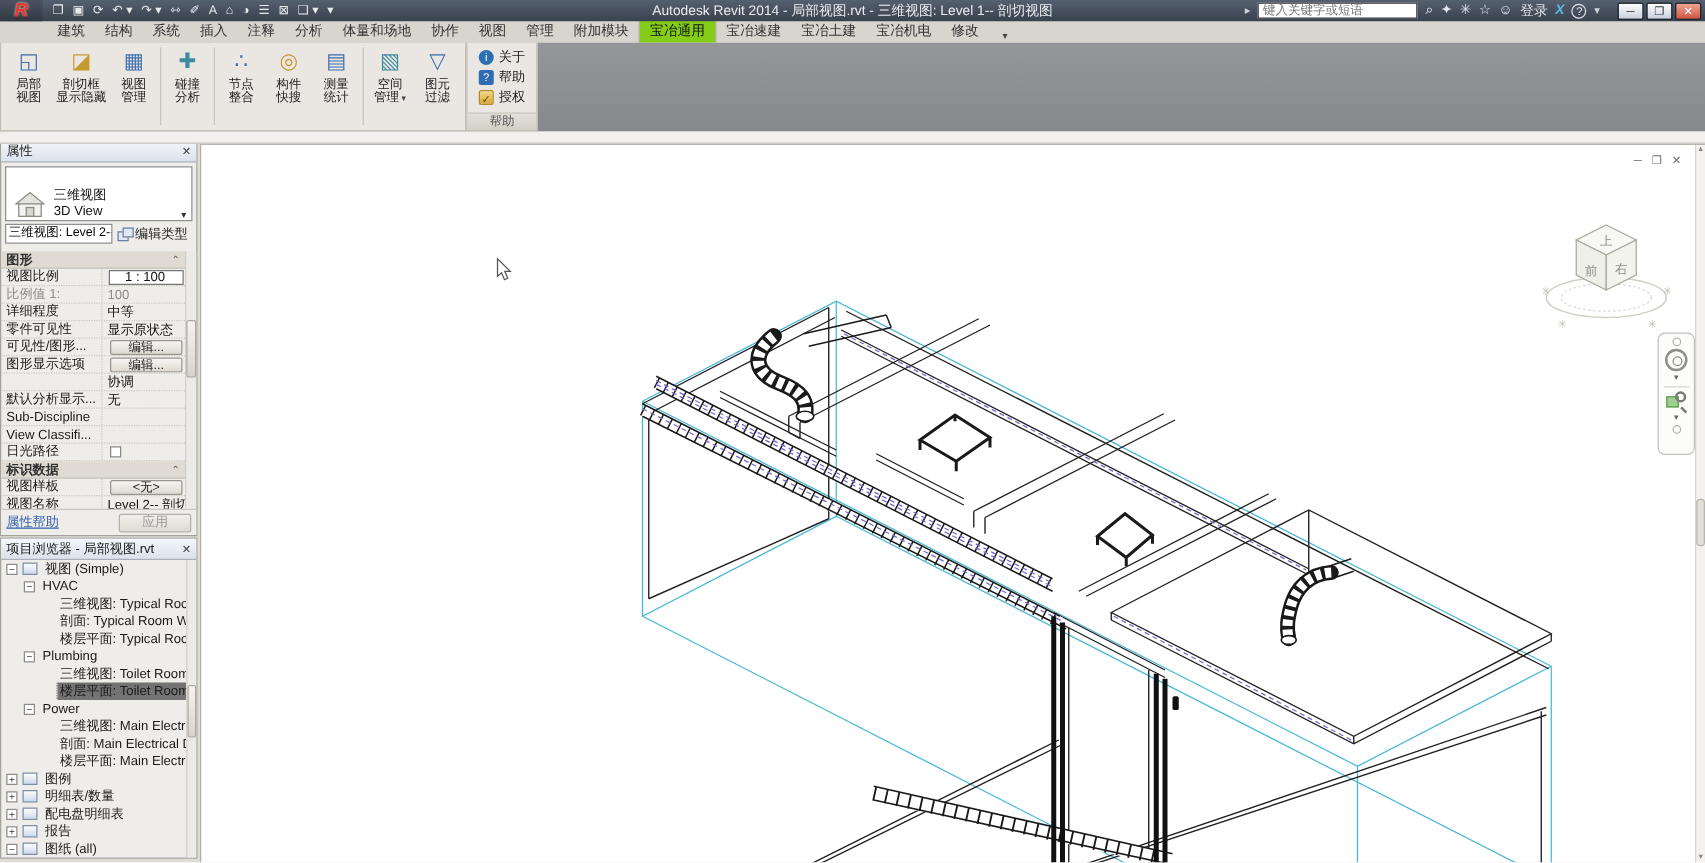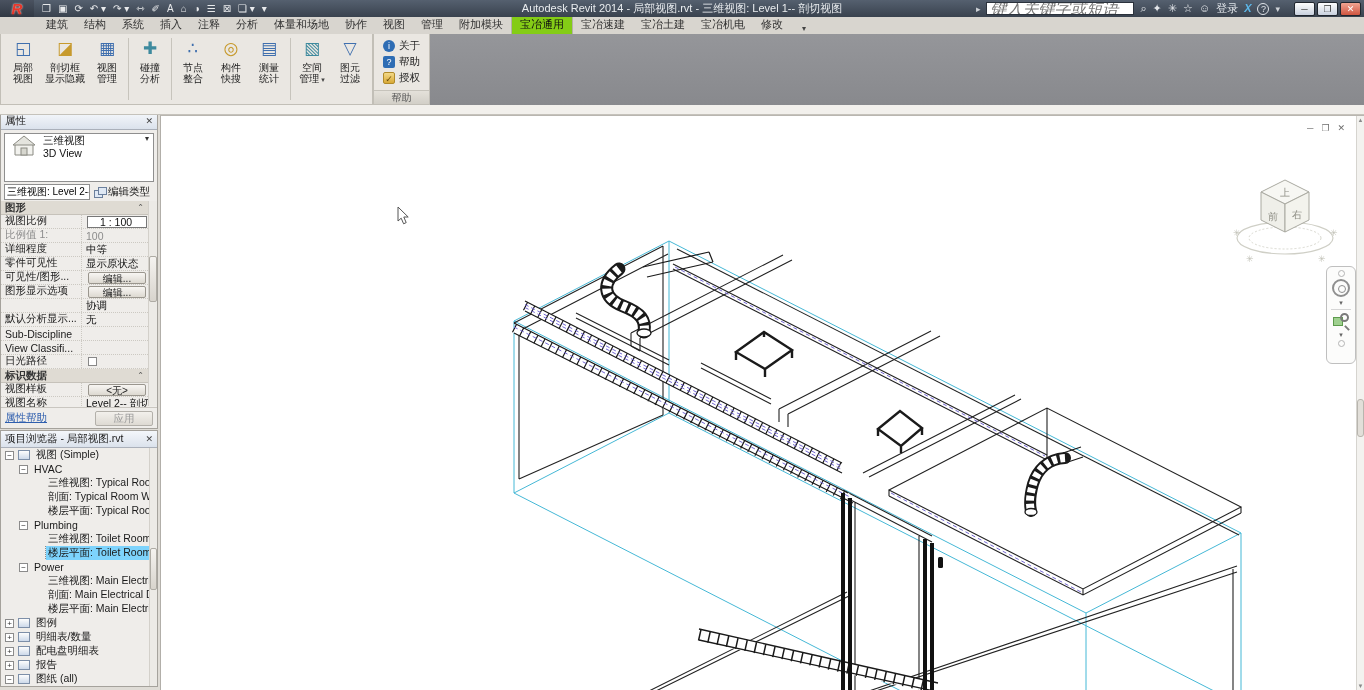--- a/index.html
+++ b/index.html
@@ -8,21 +8,21 @@
 
   
   .titlebar{position:absolute;left:0;top:0;width:100%;height:17px;background:linear-gradient(#55606f,#39424e);display:flex;align-items:center;color:#dfe3e8;font-size:11px;z-index:40}
   .appbtn{width:34px;height:17px;background:linear-gradient(#4a5260,#313944);display:flex;align-items:center;justify-content:center;flex:none}
   .rlogo{font-weight:bold;font-style:italic;font-size:15px;color:#e8372b;text-shadow:0 0 2px #fff,0 1px 1px #600;line-height:15px}
   .qat{display:flex;align-items:center;gap:7px;padding:0 8px;flex:none}
   .qi{color:#e8eaec;font-size:10px;line-height:17px;cursor:default;white-space:nowrap}
   .title{position:absolute;left:0;right:0;text-align:center;font-size:11px;color:#e9ecef;pointer-events:none;white-space:nowrap}
   .infocenter{margin-left:auto;display:flex;align-items:center;gap:6px;flex:none;padding-right:4px;z-index:2}
   .ic-collapse{color:#cfd3d8;font-size:9px}
-  .ic-search{width:148px;height:13px;font-size:16px;font-style:italic;color:#8a8a8a;border:1px solid #2b323c;background:#fff;padding:0 3px;outline:none}
+  .ic-search{width:128px;height:13px;font-size:10px;color:#8a8a8a;border:1px solid #2b323c;background:#fff;padding:0 3px;outline:none}
   .ici{color:#e3e6ea;font-size:11px;line-height:17px}
   .ic-x{color:#5db7e8;font-weight:bold;font-style:italic}
   .ic-help{display:inline-block;width:12px;height:12px;border:1px solid #dfe3e8;border-radius:50%;text-align:center;line-height:11px;font-size:9px}
   .winbtns{display:flex;gap:2px;flex:none;padding:0 3px 0 10px}
   .wb{width:21px;height:14px;border:1px solid #20262e;border-radius:2px;background:linear-gradient(#fdfdfd,#c9d1de);color:#333;font-size:9px;line-height:12px;text-align:center}
   .wb.close{background:linear-gradient(#f0a492,#cf5540);color:#fff}
 
   
   .tabrow{position:absolute;left:0;top:17px;width:100%;height:17px;background:#d8d5cf;display:flex;align-items:flex-end;padding-left:38px;z-index:39}
   .tab{font-size:11px;color:#333;padding:1px 8px 2px;white-space:nowrap;cursor:default}
@@ -49,21 +49,21 @@
   .substrip{position:absolute;left:0;top:105px;width:100%;height:10px;background:#f2f0ec;border-bottom:1px solid #c5c2bb;z-index:37}
 
   
   .leftcol{position:absolute;left:0;top:112px;width:160px;height:575px;background:#dfdcd6}
   .palette{position:absolute;left:0;width:158px;background:#efedea;border:1px solid #a5a29c}
   .phead{height:17px;background:linear-gradient(#f4f7fb,#dbe2ec);border-bottom:1px solid #aab0ba;display:flex;align-items:center;padding:0 4px;font-size:10.5px;color:#1a1a1a}
   .phead .x{margin-left:auto;font-size:9px;color:#444;cursor:default}
   .props{top:0;height:317px}
   .browser{top:318px;height:257px}
 
-  .typebox{margin:3px 3px 2px;height:49px;background:#fff;border:1px solid #8f8f8f;display:flex;align-items:flex-start}
+  .typebox{margin:3px 3px 2px;height:44px;background:#fff;border:1px solid #8f8f8f;display:flex;align-items:flex-end}
   .typebox svg{flex:none;margin:0 6px}
   .typetext{font-size:10.5px;color:#111;line-height:13px}
   .typecaret{margin-left:auto;padding-right:4px;font-size:8px;color:#333}
   .instrow{display:flex;align-items:center;margin:1px 3px 2px;gap:4px}
   .inst{width:86px;height:16px;background:#fff;border:1px solid #8f8f8f;font-size:10px;line-height:14px;padding:0 2px;white-space:nowrap;overflow:hidden;display:flex}
   .edittype{display:flex;align-items:center;gap:3px;font-size:10.5px;color:#222}
   .etico{position:relative;width:11px;height:10px;flex:none}
   .etico::before,.etico::after{content:"";position:absolute;width:7px;height:6px;border:1px solid #6b7f9c;background:#dfe8f4}
   .etico::before{left:0;top:3px}.etico::after{left:4px;top:0}
 
@@ -83,21 +83,21 @@
   .pfoot{position:absolute;left:0;right:0;bottom:0;height:21px;border-top:1px solid #c9c6c0;display:flex;align-items:center;padding:0 4px;background:#efedea}
   .plink{font-size:10.5px;color:#2f5fae;text-decoration:underline}
   .apply{margin-left:auto;width:58px;height:15px;border:1px solid #b3b0aa;border-radius:2px;background:linear-gradient(#f2f0ec,#dedad3);color:#9a9a9a;font-size:10.5px;line-height:13px;text-align:center}
 
   .tree{position:absolute;left:0;right:8px;top:17px;bottom:0;overflow:hidden}
   .trow{height:14px;display:flex;align-items:center;font-size:10.5px;color:#1a1a1a;white-space:nowrap;overflow:hidden}
   .d0{padding-left:4px}.d1{padding-left:18px}.d2{padding-left:45px}
   .exp{width:9px;height:9px;border:1px solid #8b8b8b;background:#fff;font-size:8px;line-height:7px;text-align:center;color:#333;margin-right:4px;flex:none}
   .ticon{width:12px;height:10px;flex:none;margin-right:4px;border:1px solid #7d8fa8;background:linear-gradient(#fdfdfd,#cdd9ea)}
   .tlabel{padding:4px 2px}
-  .sel .tlabel{background:#7dd3fc;outline:1px dotted #8a8a8a}
+  .sel .tlabel{background:#737373;outline:1px dotted #8a8a8a}
   .bscroll{position:absolute;right:0;top:17px;bottom:0;width:8px;background:#eceae6;border-left:1px solid #d3d0ca}
   .bthumb{position:absolute;left:0;right:0;top:100px;height:42px;background:linear-gradient(#f5f3f0,#d8d4cd);border:1px solid #aeaba4;border-radius:2px}
 
   
   .canvas{position:absolute;left:160px;top:115px;width:1204px;height:575px;background:#fff;border-top:1px solid #b9b6b0;border-left:1px solid #b2afa9;overflow:hidden}
   .model{position:absolute;left:0;top:0}
   .cwin{position:absolute;left:1146px;top:7px;display:flex;gap:8px;color:#6d6d6d;font-size:9px}
   .vscroll{position:absolute;right:0;top:0;bottom:0;width:8px;background:#f3f2ef;border-left:1px solid #d6d4cf}
   .vscroll .ar{position:absolute;left:0;width:100%;text-align:center;font-size:6px;color:#8a8a8a}
   .vthumb{position:absolute;left:0;right:0;top:283px;height:38px;background:#e2dfd9;border:1px solid #b8b5ae;border-radius:3px}

